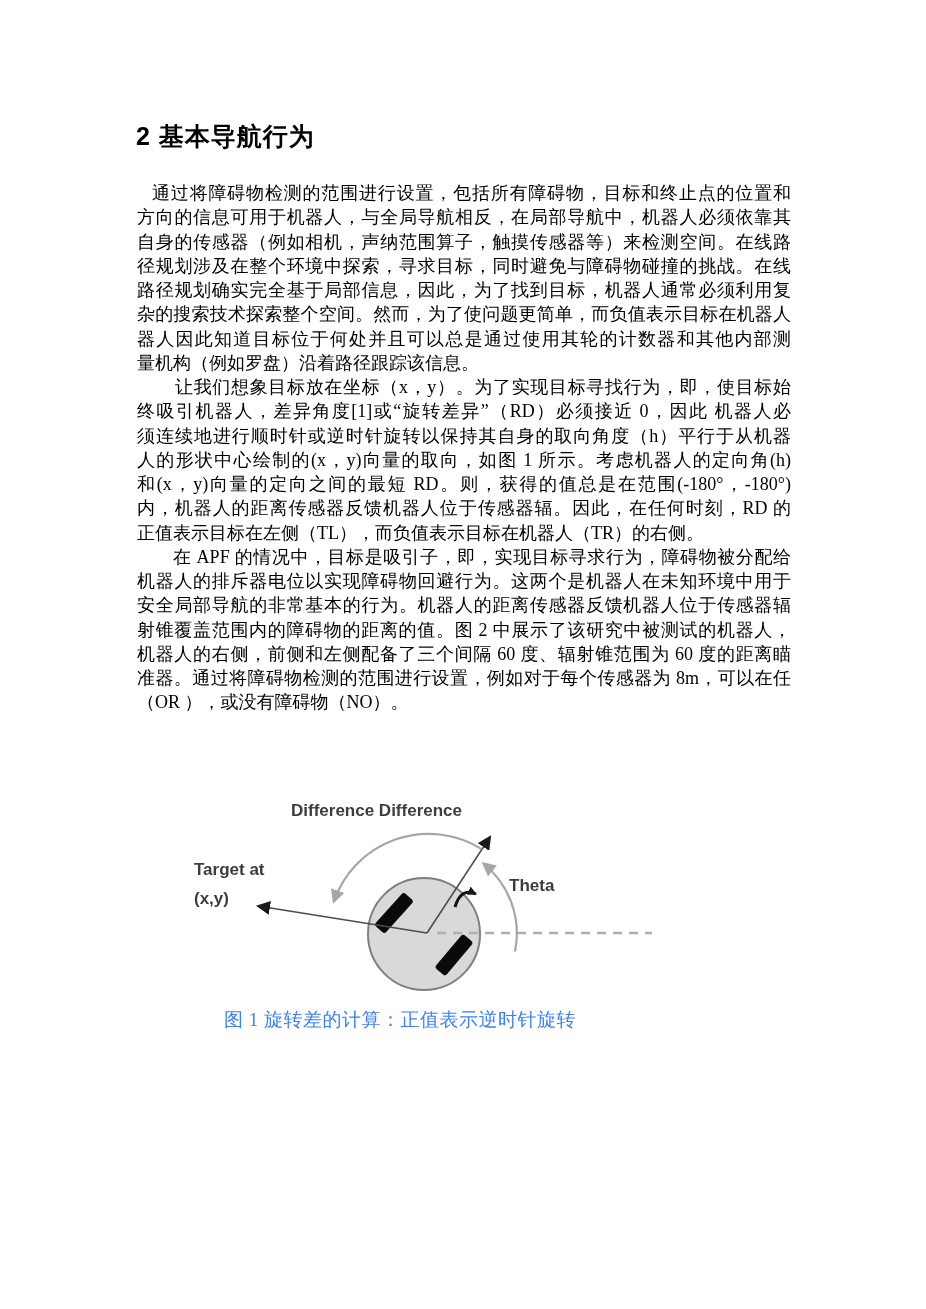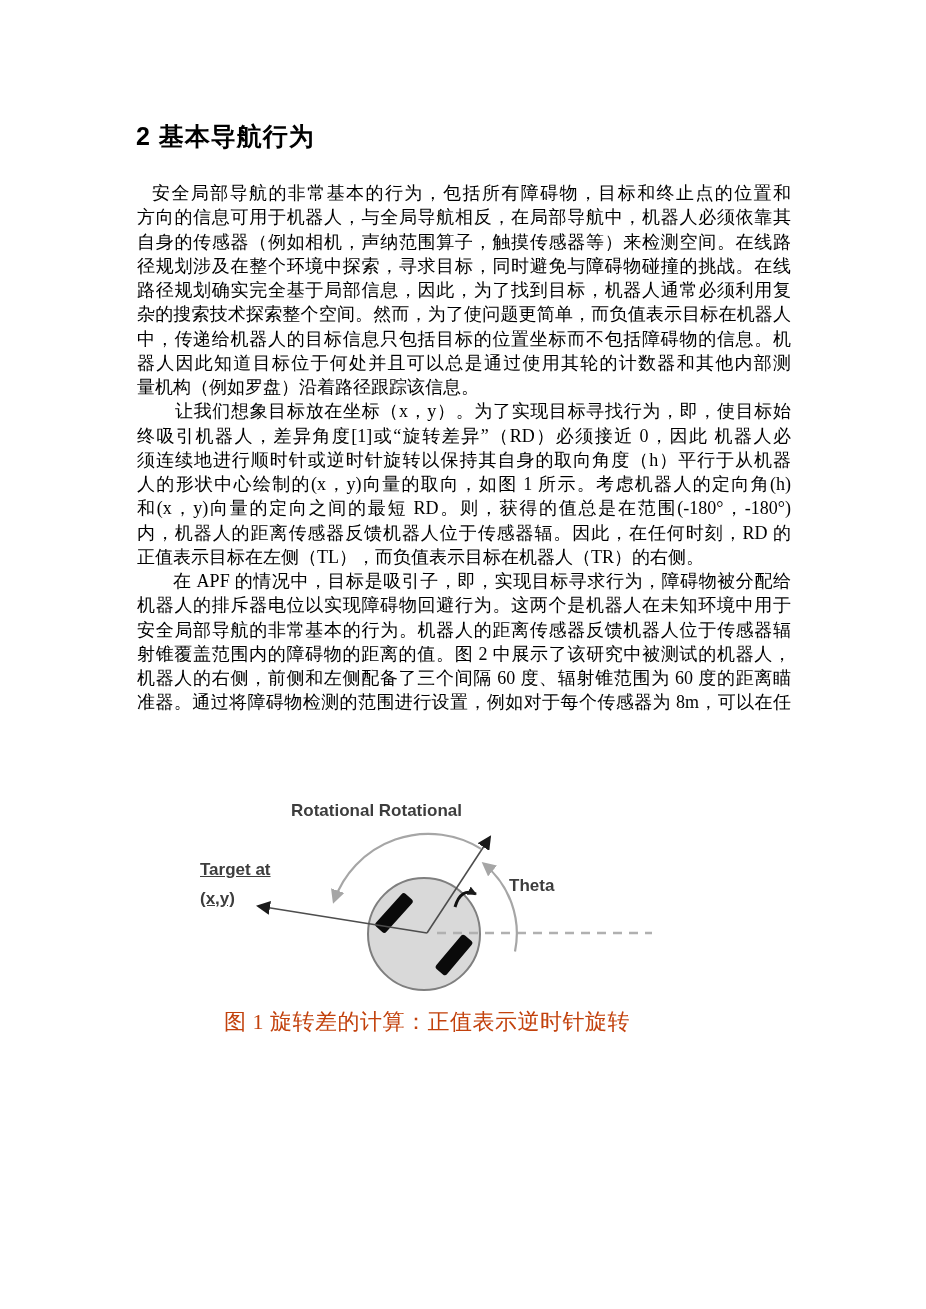--- a/index.html
+++ b/index.html
@@ -31,63 +31,63 @@
     position:absolute;left:180px;top:795px;width:490px;height:212px;
   }
   #figure svg{position:absolute;left:0;top:0;}
   .fig-label{
     position:absolute;
     font-family:"Liberation Sans","DejaVu Sans",sans-serif;
     font-weight:bold;font-size:17px;color:#3d3d3d;
     white-space:nowrap;
   }
   #lbl-rotdiff{left:111px;top:6px;}
-  #lbl-target{left:20px;top:60px;line-height:29px;text-decoration:underline;}
+  #lbl-target{left:14px;top:60px;line-height:29px;}
   #lbl-theta{left:329px;top:81px;text-align:right;}
   #caption{
     position:absolute;left:224px;top:1007px;
-    font-size:22px;letter-spacing:0.5px;color:#c2410c;
+    font-size:19px;letter-spacing:0.5px;color:#3b82f6;
     white-space:nowrap;
   }
 </style>
 </head>
 <body>
 
 <div id="page">
 
   <div id="heading">2 基本导航行为</div>
 
   <div id="body-text">
     <div>
-        <div class="tline" style="text-indent: 15px;">安全局部导航的非常基本的行为，包括所有障碍物，目标和终止点的位置和</div>
+        <div class="tline" style="text-indent: 15px;">通过将障碍物检测的范围进行设置，包括所有障碍物，目标和终止点的位置和</div>
         <div class="tline">方向的信息可用于机器人，与全局导航相反，在局部导航中，机器人必须依靠其</div>
         <div class="tline">自身的传感器（例如相机，声纳范围算子，触摸传感器等）来检测空间。在线路</div>
         <div class="tline">径规划涉及在整个环境中探索，寻求目标，同时避免与障碍物碰撞的挑战。在线</div>
         <div class="tline">路径规划确实完全基于局部信息，因此，为了找到目标，机器人通常必须利用复</div>
         <div class="tline">杂的搜索技术探索整个空间。然而，为了使问题更简单，而负值表示目标在机器人</div>
-        <div class="tline">中，传递给机器人的目标信息只包括目标的位置坐标而不包括障碍物的信息。机</div>
         <div class="tline">器人因此知道目标位于何处并且可以总是通过使用其轮的计数器和其他内部测</div>
         <div class="tline tline-last">量机构（例如罗盘）沿着路径跟踪该信息。</div>
       </div>
     <div>
         <div class="tline" style="text-indent: 38px;">让我们想象目标放在坐标（x，y）。为了实现目标寻找行为，即，使目标始</div>
         <div class="tline">终吸引机器人，差异角度[1]或“旋转差异”（RD）必须接近 0，因此 机器人必</div>
         <div class="tline">须连续地进行顺时针或逆时针旋转以保持其自身的取向角度（h）平行于从机器</div>
         <div class="tline">人的形状中心绘制的(x，y)向量的取向，如图 1 所示。考虑机器人的定向角(h)</div>
         <div class="tline">和(x，y)向量的定向之间的最短 RD。则，获得的值总是在范围(-180°，-180°)</div>
         <div class="tline">内，机器人的距离传感器反馈机器人位于传感器辐。因此，在任何时刻，RD 的</div>
         <div class="tline tline-last">正值表示目标在左侧（TL），而负值表示目标在机器人（TR）的右侧。</div>
       </div>
     <div>
         <div class="tline" style="text-indent: 36px;">在 APF 的情况中，目标是吸引子，即，实现目标寻求行为，障碍物被分配给</div>
         <div class="tline">机器人的排斥器电位以实现障碍物回避行为。这两个是机器人在未知环境中用于</div>
         <div class="tline">安全局部导航的非常基本的行为。机器人的距离传感器反馈机器人位于传感器辐</div>
         <div class="tline">射锥覆盖范围内的障碍物的距离的值。图 2 中展示了该研究中被测试的机器人，</div>
         <div class="tline">机器人的右侧，前侧和左侧配备了三个间隔 60 度、辐射锥范围为 60 度的距离瞄</div>
         <div class="tline">准器。通过将障碍物检测的范围进行设置，例如对于每个传感器为 8m，可以在任</div>
+        <div class="tline tline-last">（OR ），或没有障碍物（NO）。</div>
       </div>
   </div>
 
   <div id="figure">
     <svg width="490" height="212" viewBox="180 795 490 212">
       <defs>
         <marker id="arrow-black" markerWidth="10" markerHeight="9" refX="8" refY="4.5" orient="auto" markerUnits="userSpaceOnUse">
           <path d="M0,0 L9,4.5 L0,9 Z" fill="#1a1a1a"></path>
         </marker>
         <marker id="arrow-black-big" markerWidth="16" markerHeight="14" refX="12" refY="7" orient="auto" markerUnits="userSpaceOnUse">
@@ -109,21 +109,21 @@
 
       <line x1="427" y1="933" x2="490" y2="837" stroke="#4d4d4d" stroke-width="1.6" marker-end="url(#arrow-black-big)"></line>
 
       <path d="M 481.5 849.1 A 100 100 0 0 0 334 901" fill="none" stroke="#a6a6a6" stroke-width="2.2" marker-end="url(#arrow-gray)"></path>
 
       <path d="M 515 951.5 A 90 90 0 0 0 484 864" fill="none" stroke="#a6a6a6" stroke-width="2.2" marker-end="url(#arrow-gray)"></path>
 
       <path d="M 455 907 Q 461 887 476 894" fill="none" stroke="#111" stroke-width="3" marker-end="url(#arrow-black)"></path>
     </svg>
 
-    <div class="fig-label" id="lbl-rotdiff">Rotational Rotational</div>
+    <div class="fig-label" id="lbl-rotdiff">Difference Difference</div>
 
     <div class="fig-label" id="lbl-target">
       <div>Target at</div>
       <div>(x,y)</div>
     </div>
 
     <div class="fig-label" id="lbl-theta">Theta</div>
   </div>
 
   <div id="caption">图 1 旋转差的计算：正值表示逆时针旋转</div>

